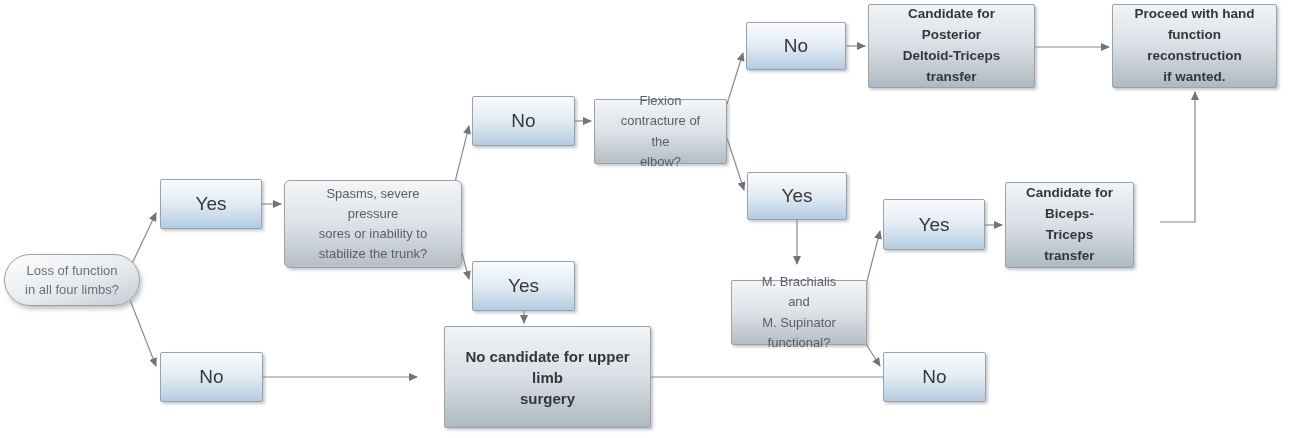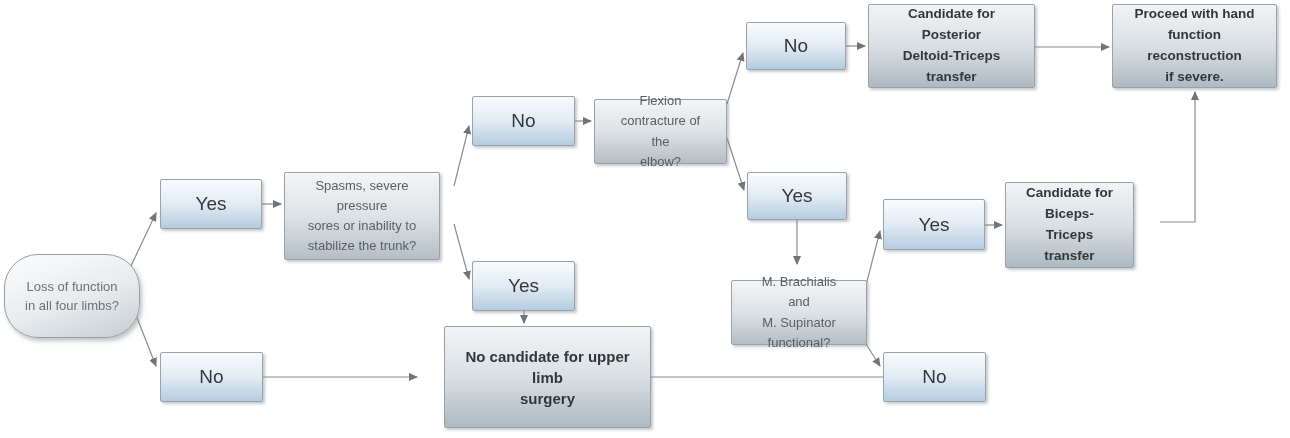--- a/index.html
+++ b/index.html
@@ -85,28 +85,28 @@
       <line x1="863" y1="297" x2="880" y2="231" marker-end="url(#arrow)"></line>
       <line x1="859" y1="333" x2="880" y2="366" marker-end="url(#arrow)"></line>
       <line x1="985" y1="225" x2="1002" y2="225" marker-end="url(#arrow)"></line>
       <polyline points="1160,222 1195,222 1195,92" marker-end="url(#arrow)"></polyline>
       <line x1="263" y1="377" x2="417" y2="377" marker-end="url(#arrow)"></line>
       <line x1="524" y1="311" x2="524" y2="323" marker-end="url(#arrow)"></line>
       <line x1="883" y1="377" x2="632" y2="377" marker-end="url(#arrow)"></line>
     </g>
   </svg>
 
-  <div class="node terminator" style="left:4px; top:254px; width:136px; height:84px;">Loss of function
+  <div class="node terminator" style="left:4px; top:254px; width:136px; height:52px;">Loss of function
 in all four limbs?</div>
 
   <div class="node answer" style="left:160px; top:179px; width:102px; height:50px;">Yes</div>
 
   <div class="node answer" style="left:160px; top:352px; width:103px; height:50px;">No</div>
 
-  <div class="node question" style="left:284px; top:160px; width:156px; height:88px;">Spasms, severe pressure
+  <div class="node question" style="left:284px; top:168px; width:178px; height:88px;border-radius:6px;">Spasms, severe pressure
 sores or inability to
 stabilize the trunk?</div>
 
   <div class="node answer" style="left:472px; top:96px; width:103px; height:50px;">No</div>
 
   <div class="node answer" style="left:472px; top:261px; width:103px; height:50px;">Yes</div>
 
   <div class="node question" style="left:594px; top:87px; width:133px; height:65px;">Flexion
 contracture of the
 elbow?</div>
@@ -114,21 +114,21 @@
   <div class="node answer" style="left:746px; top:22px; width:100px; height:48px;">No</div>
 
   <div class="node answer" style="left:747px; top:172px; width:100px; height:48px;">Yes</div>
 
   <div class="node result" style="left:868px; top:4px; width:167px; height:84px;">Candidate for Posterior
 Deltoid-Triceps
 transfer</div>
 
   <div class="node result" style="left:1112px; top:4px; width:165px; height:84px;">Proceed with hand
 function reconstruction
-if severe.</div>
+if wanted.</div>
 
   <div class="node question" style="left:731px; top:268px; width:136px; height:65px;">M. Brachialis and
 M. Supinator
 functional?</div>
 
   <div class="node answer" style="left:883px; top:199px; width:102px; height:51px;">Yes</div>
 
   <div class="node result" style="left:1005px; top:182px; width:129px; height:86px;">Candidate for
 Biceps-Triceps
 transfer</div>

